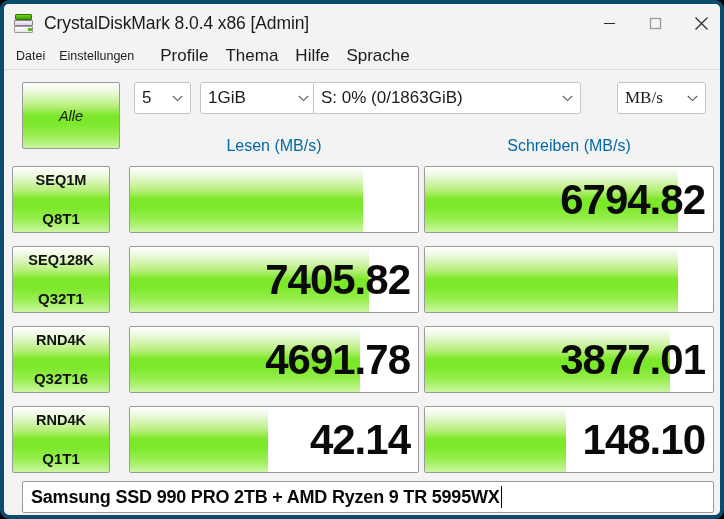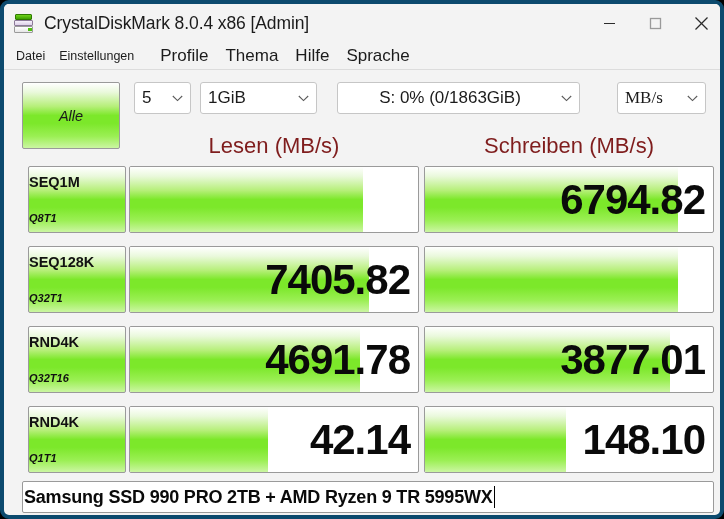--- a/index.html
+++ b/index.html
@@ -158,30 +158,30 @@
   .combo .carrow {
     flex: 0 0 auto;
     color: #5a5a5a;
     display: flex;
     align-items: center;
     padding-left: 6px;
   }
 
   .combo-count  { left: 130px; width: 57px; }
   .combo-size   { left: 196px; width: 117px; }
-  .combo-drive  { left: 333px; width: 243px; text-align: center; }
+  .combo-drive  { left: 309px; width: 268px; }
   .combo-unit   { left: 613px; width: 89px; font-family: Liberation Serif, serif; }
 
   
   .colhead {
     position: absolute;
     top: 130px; height: 24px;
     display: flex; align-items: center; justify-content: center;
-    font-size: 22px;
-    color: #7f1d1d;
+    font-size: 16px;
+    color: #0369a1;
     white-space: nowrap;
   }
   .colhead-read  { left: 125px; width: 290px; }
   .colhead-write { left: 420px; width: 290px; }
 
   
   .grid {
     position: absolute;
     left: 0; top: 156px;
     width: 720px;
@@ -194,36 +194,36 @@
   .cell {
     position: absolute;
     top: 6px; height: 67px;
     border: 1px solid #9a9a9a;
     border-radius: 2px;
     overflow: hidden;
     background: #ffffff;
   }
 
   .cell-name {
-    left: 24px; width: 98px;
+    left: 8px; width: 98px;
     background: linear-gradient(to bottom,
         #ffffff 0%, #eaf9dc 14%, #b6ef79 36%, #7ce82a 50%,
         #7ce82a 62%, #9bef54 82%, #cbf6a2 100%);
     display: flex;
     flex-direction: column;
-    align-items: flex-start;
+    align-items: center;
     justify-content: center;
   }
   .cell-name .nm1 {
     font-size: 14.5px; font-weight: bold; color: #111111;
     line-height: 1.05;
   }
   .cell-name .nm2 {
-    font-size: 11px; font-weight: bold; color: #111111;
-    margin-top: 23px; line-height: 1.05; font-style: italic;
+    font-size: 15px; font-weight: bold; color: #111111;
+    margin-top: 23px; line-height: 1.05;
   }
 
   .cell-val {
     display: block;
   }
   .cell-read  { left: 125px; width: 290px; }
   .cell-write { left: 420px; width: 290px; }
 
   .bar {
     position: absolute;
@@ -256,21 +256,21 @@
   
   .comment {
     position: absolute;
     left: 18px; top: 477px;
     width: 692px; height: 32px;
     background: #ffffff;
     border: 1px solid #9a9a9a;
     border-radius: 2px;
     display: flex;
     align-items: center;
-    padding-left: 1px;
+    padding-left: 8px;
   }
   .comment .ctext {
     font-size: 18px;
     font-weight: bold;
     color: #0a0a0a;
     white-space: nowrap;
     letter-spacing: -0.2px;
   }
   .comment .caret {
     width: 1.5px;

